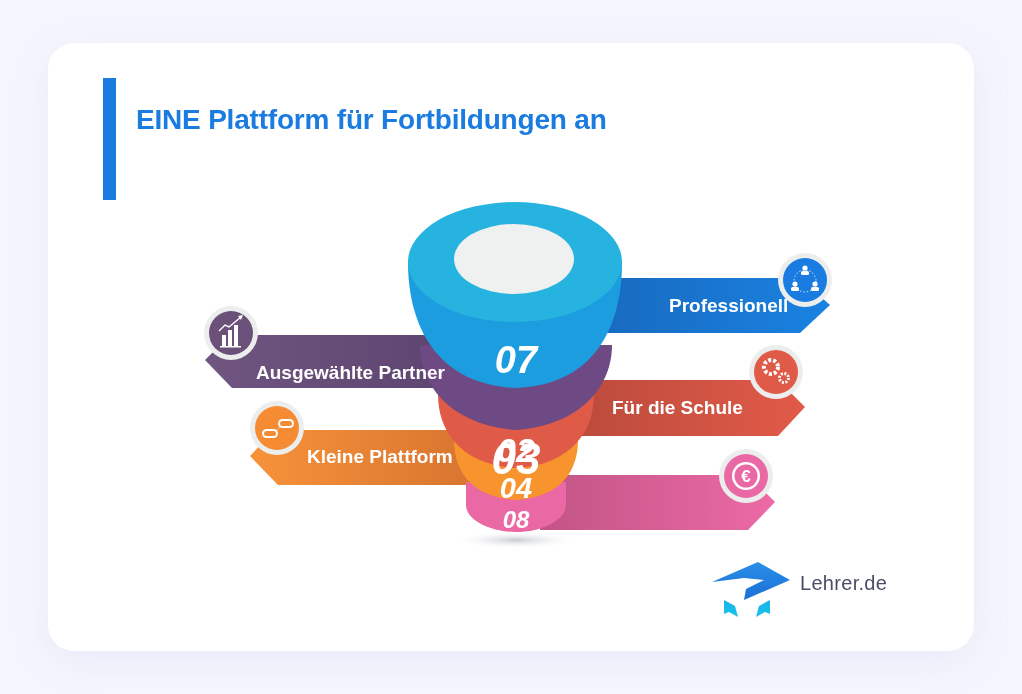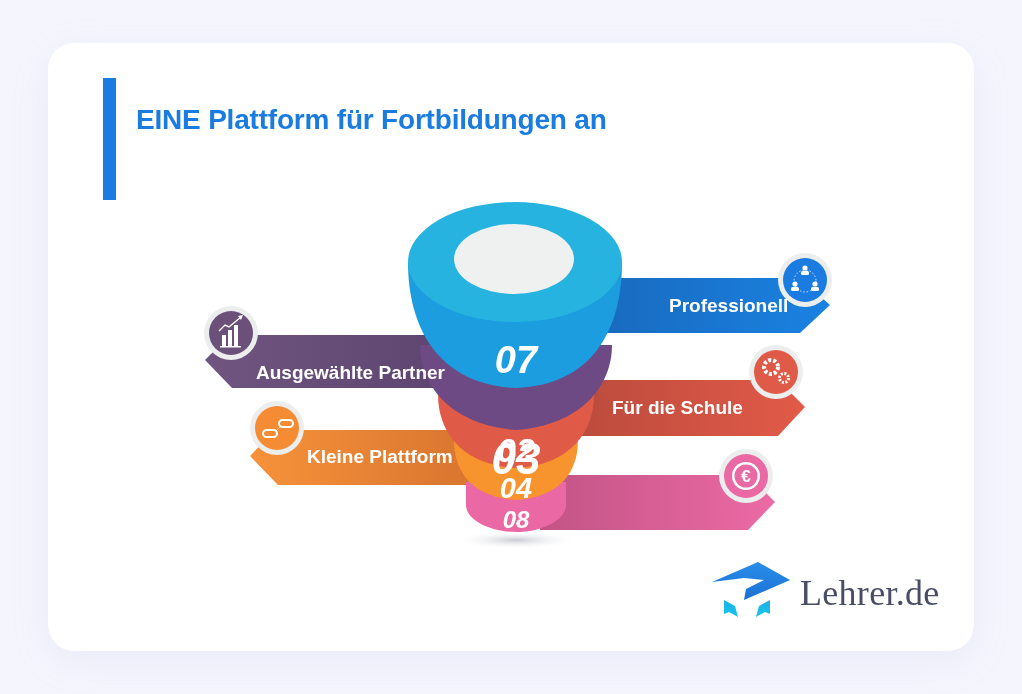--- a/index.html
+++ b/index.html
@@ -52,23 +52,23 @@
       color: #ffffff;
       font-weight: bold;
       font-style: italic;
       text-align: center;
       width: 120px;
       line-height: 1;
     }
     .logo-text {
       position: absolute;
       left: 800px; top: 572px;
-      font-size: 36px;
+      font-size: 20px;
       color: #4a4d66;
-      font-family: Liberation Serif, serif;
+      font-family: Liberation Sans, sans-serif;
       letter-spacing: 0.3px;
     }
   </style>
 </head>
 <body>
 
 <div class="card"></div>
 <div class="title-bar"></div>
 <div class="title">
   <span>EINE Plattform für Fortbildungen an</span>

